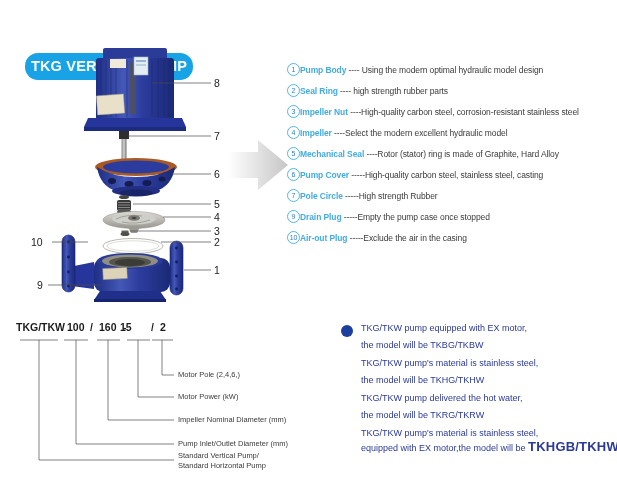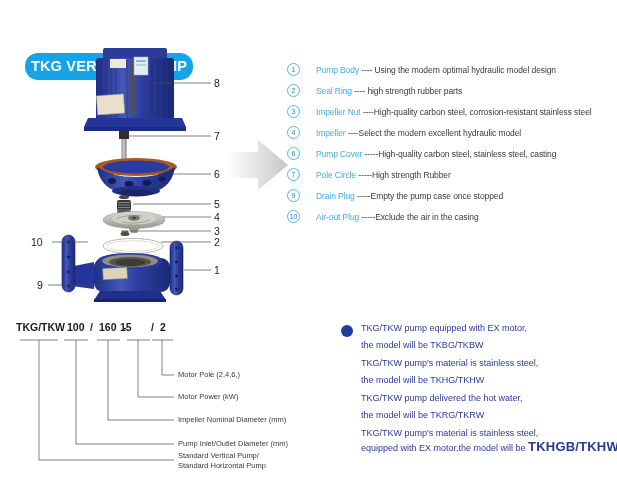--- a/index.html
+++ b/index.html
@@ -11,21 +11,21 @@
           line-height:27px;text-align:center;margin-top:43px;}
   
   .svglayer{position:absolute;left:0;top:0;}
   
   .callout{position:absolute;font-size:10.5px;color:#222;line-height:12px;}
   
   .plist{position:absolute;left:287px;top:59px;width:328px;}
   .prow{height:21px;display:flex;align-items:center;white-space:pre;font-size:8.5px;letter-spacing:-.1px;}
   .circ{flex:0 0 auto;display:inline-flex;width:11px;height:11px;border:1px solid #56b6e2;border-radius:50%;
         color:#2d7fc4;font-size:7px;align-items:center;justify-content:center;line-height:1;}
-  .pname{color:#45acdd;margin-left:16px;}
+  .pname{color:#45acdd;margin-left:0;font-weight:bold;}
   .pdesc{color:#3a3a3a;}
   
   .mtoken{position:absolute;top:321px;font-size:10.5px;font-weight:bold;color:#1a1a1a;line-height:13px;}
   .mlabel{position:absolute;font-size:7.5px;color:#3a3a3a;line-height:10px;white-space:pre-line;}
   
   .bullet{position:absolute;left:341px;top:325px;width:12px;height:12px;border-radius:50%;background:#1c3f9e;}
   .nline{position:absolute;left:361px;font-size:9px;color:#2b3a97;line-height:12px;white-space:pre;}
   .nline b{font-size:13px;letter-spacing:.2px;}
 </style>
 </head>
@@ -195,20 +195,21 @@
   <div class="callout" style="left:214px;top:236px">2</div>
   <div class="callout" style="left:31px;top:236px">10</div>
   <div class="callout" style="left:214px;top:264px">1</div>
   <div class="callout" style="left:37px;top:279px">9</div>
 
   <div class="plist">
     <div class="prow"><span class="circ">1</span><span class="pname">Pump Body</span><span class="pdesc"> ---- Using the modern optimal hydraulic model design</span></div>
     <div class="prow"><span class="circ">2</span><span class="pname">Seal Ring</span><span class="pdesc"> ---- high strength rubber parts</span></div>
     <div class="prow"><span class="circ">3</span><span class="pname">Impeller Nut</span><span class="pdesc"> ----High-quality carbon steel, corrosion-resistant stainless steel</span></div>
     <div class="prow"><span class="circ">4</span><span class="pname">Impeller</span><span class="pdesc"> ----Select the modern excellent hydraulic model</span></div>
+    <div class="prow"><span class="circ">5</span><span class="pname">Mechanical Seal</span><span class="pdesc"> ----Rotor (stator) ring is made of Graphite, Hard Alloy</span></div>
     <div class="prow"><span class="circ">6</span><span class="pname">Pump Cover</span><span class="pdesc"> -----High-quality carbon steel, stainless steel, casting</span></div>
     <div class="prow"><span class="circ">7</span><span class="pname">Pole Circle</span><span class="pdesc"> -----High strength Rubber</span></div>
     <div class="prow"><span class="circ">9</span><span class="pname">Drain Plug</span><span class="pdesc"> -----Empty the pump case once stopped</span></div>
     <div class="prow"><span class="circ">10</span><span class="pname">Air-out Plug</span><span class="pdesc"> -----Exclude the air in the casing</span></div>
   </div>
 
   <div class="mtoken" style="left:16px">TKG/TKW</div>
   <div class="mtoken" style="left:67px">100</div>
   <div class="mtoken" style="left:90px">/</div>
   <div class="mtoken" style="left:99px">160</div>

